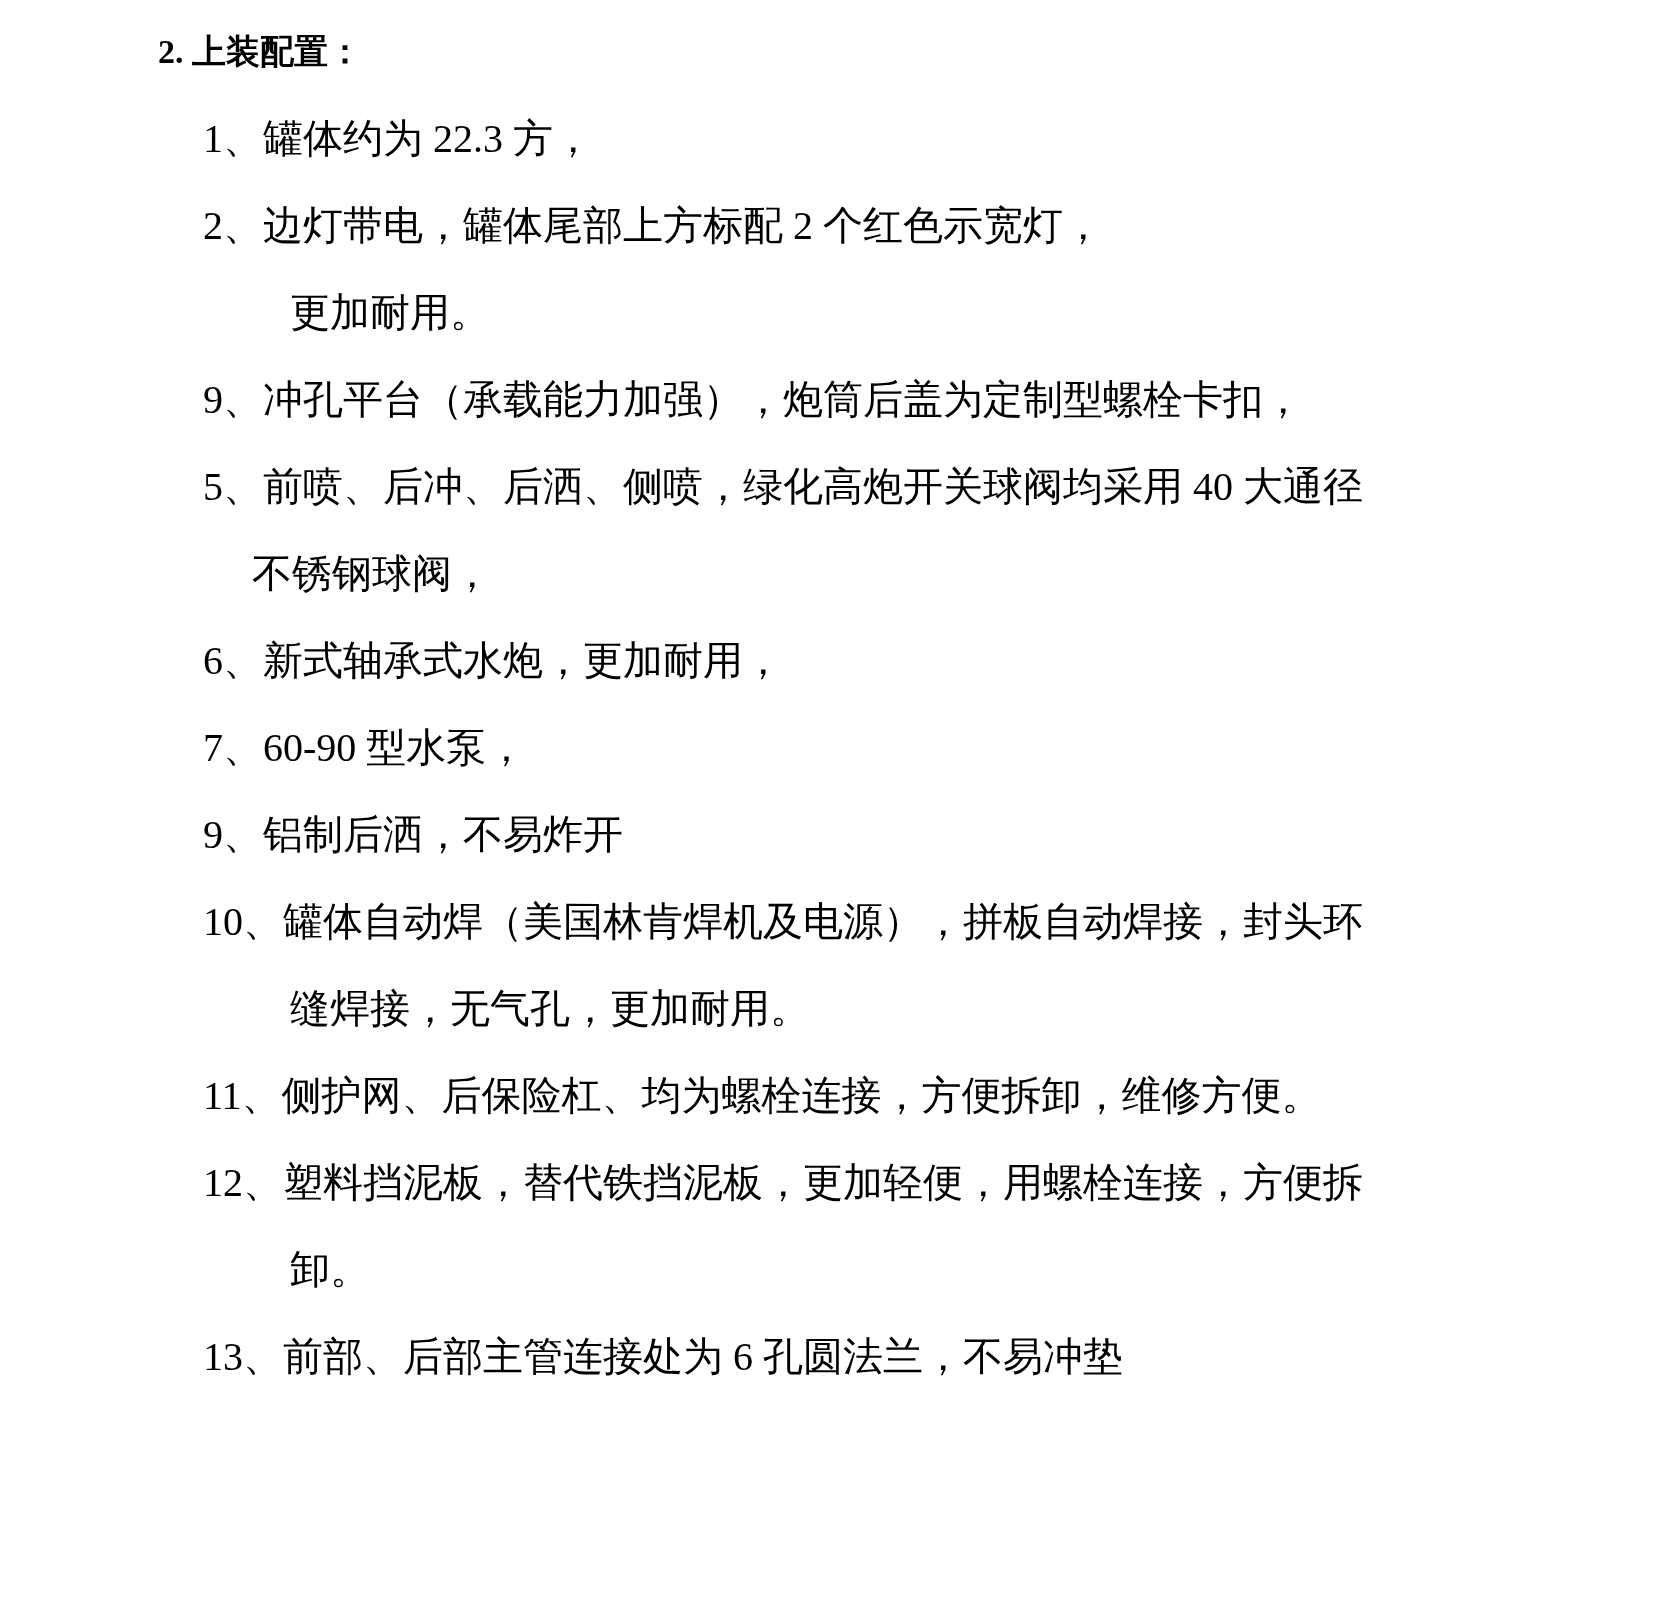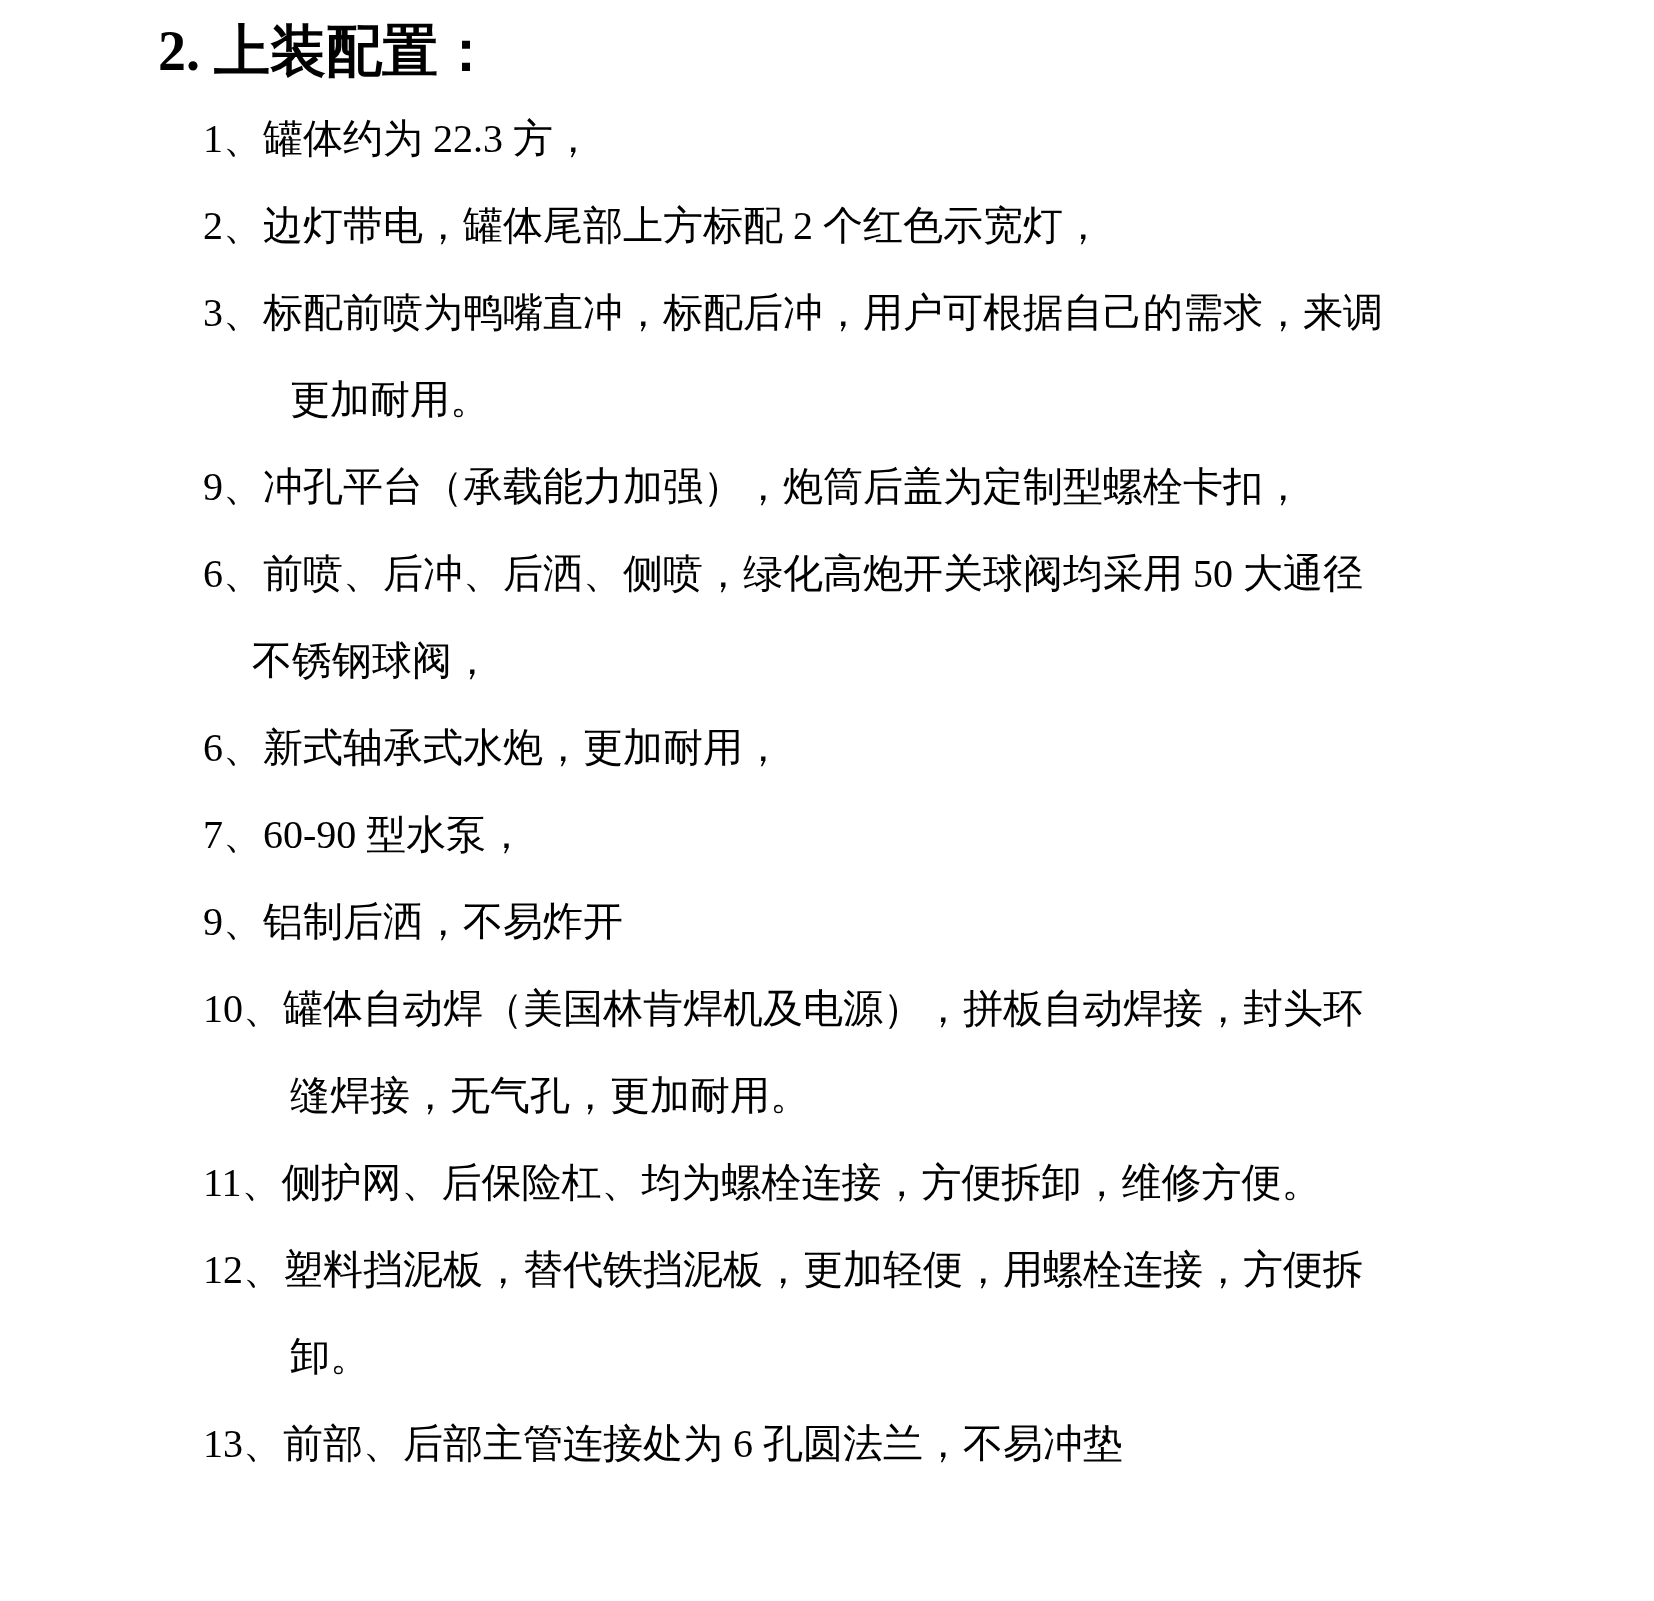--- a/index.html
+++ b/index.html
@@ -19,45 +19,44 @@
   }
   .line {
     height: 87px;
     line-height: 87px;
     font-size: 40px;
     white-space: nowrap;
     letter-spacing: 0px;
   }
   .heading {
     margin-left: 158px;
-    font-size: 56px;
+    font-size: 34px;
     font-weight: bold;
   }
   .num-line {
     margin-left: 203px;
   }
   .cont-wide {
     margin-left: 290px;
   }
   .cont-narrow {
     margin-left: 252px;
   }
 </style>
 </head>
 <body>
 
 <div class="doc">
   <div class="line heading">2. 上装配置：</div>
   <div>
       <div class="line num-line">1、罐体约为 22.3 方，</div>
       <div class="line num-line">2、边灯带电，罐体尾部上方标配 2 个红色示宽灯，</div>
-      <div class="line num-line">3、标配前喷为鸭嘴直冲，标配后冲，用户可根据自己的需求，来调</div>
       <div class="line cont-wide">更加耐用。</div>
       <div class="line num-line">9、冲孔平台（承载能力加强），炮筒后盖为定制型螺栓卡扣，</div>
-      <div class="line num-line">6、前喷、后冲、后洒、侧喷，绿化高炮开关球阀均采用 50 大通径</div>
+      <div class="line num-line">5、前喷、后冲、后洒、侧喷，绿化高炮开关球阀均采用 40 大通径</div>
       <div class="line cont-narrow">不锈钢球阀，</div>
       <div class="line num-line">6、新式轴承式水炮，更加耐用，</div>
       <div class="line num-line">7、60-90 型水泵，</div>
       <div class="line num-line">9、铝制后洒，不易炸开</div>
       <div class="line num-line">10、罐体自动焊（美国林肯焊机及电源），拼板自动焊接，封头环</div>
       <div class="line cont-wide">缝焊接，无气孔，更加耐用。</div>
       <div class="line num-line">11、侧护网、后保险杠、均为螺栓连接，方便拆卸，维修方便。</div>
       <div class="line num-line">12、塑料挡泥板，替代铁挡泥板，更加轻便，用螺栓连接，方便拆</div>
       <div class="line cont-wide">卸。</div>
       <div class="line num-line">13、前部、后部主管连接处为 6 孔圆法兰，不易冲垫</div>

